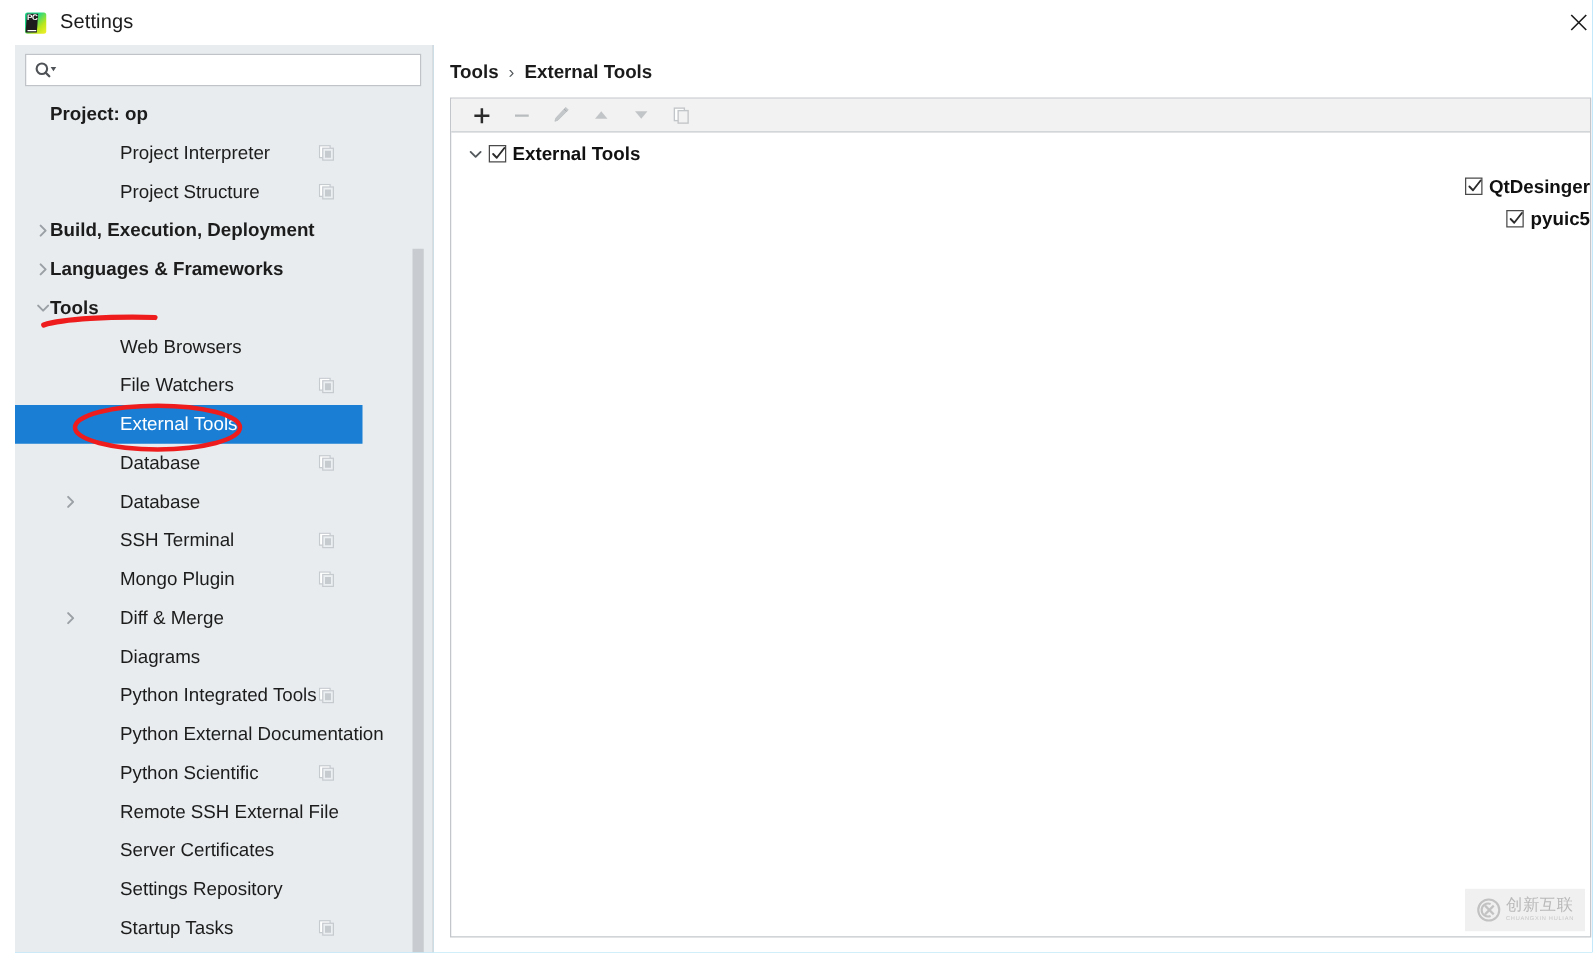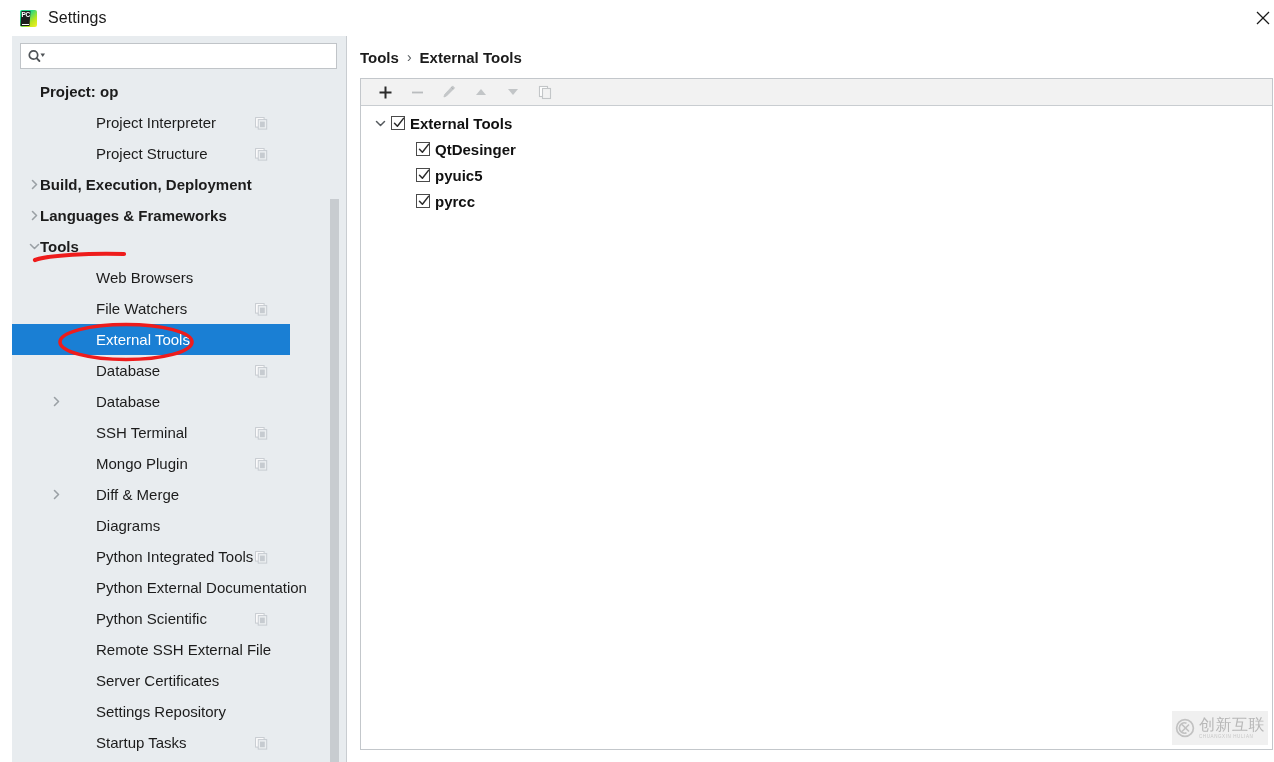--- a/index.html
+++ b/index.html
@@ -270,38 +270,38 @@
     width: 14px; height: 14px;
     border: 1px solid #4a4a4a;
     background: #ffffff;
     box-sizing: border-box;
     position: relative;
     flex: none;
     margin-right: 5px;
   }
   .cbx svg { position: absolute; left: 0px; top: -1px; }
   .trow.level-0 { padding-left: 8px; }
-  .trow.level-1 { padding-left: 55px; }
+  .trow.level-1 { padding-left: 55px; justify-content: flex-end; }
 
   .watermark {
     position: absolute;
     right: 4px;
     bottom: 4px;
     width: 96px;
     height: 34px;
     background: #f0f0f0;
     display: flex;
     align-items: center;
     justify-content: center;
     opacity: 0.95;
   }
   .wm-logo { flex: none; margin-right: 4px; }
   .wm-texts { display: flex; flex-direction: column; line-height: 1; }
   .wm-cn {
-    font-size: 16px;
+    font-size: 13px;
     color: #b5b5b5;
     letter-spacing: 0.5px;
     font-family: "DejaVu Sans", sans-serif;
   }
   .wm-en {
     font-size: 4.5px;
     color: #c4c4c4;
     letter-spacing: 0.6px;
     margin-top: 2px;
     font-family: "Liberation Sans", sans-serif;
@@ -567,28 +567,20 @@
             <span>QtDesinger</span>
           </div>
           <div class="trow level-1">
             <span class="cbx">
               <svg width="14" height="14" viewBox="0 0 14 14">
                 <path d="M2.5 7.2 L5.4 10.2 L11.5 2.4" fill="none" stroke="#2b2b2b" stroke-width="1.5" stroke-linecap="round" stroke-linejoin="round"></path>
               </svg>
             </span>
             <span>pyuic5</span>
           </div>
-          <div class="trow level-1">
-            <span class="cbx">
-              <svg width="14" height="14" viewBox="0 0 14 14">
-                <path d="M2.5 7.2 L5.4 10.2 L11.5 2.4" fill="none" stroke="#2b2b2b" stroke-width="1.5" stroke-linecap="round" stroke-linejoin="round"></path>
-              </svg>
-            </span>
-            <span>pyrcc</span>
-          </div>
         </div>
 
       <div class="watermark">
         <svg class="wm-logo" width="20" height="20" viewBox="0 0 20 20">
           <circle cx="10" cy="10" r="8.4" fill="none" stroke="#bfbfbf" stroke-width="1.7"></circle>
           <path d="M11.5 5.2 A5.2 5.2 0 1 0 11.5 14.8" fill="none" stroke="#bfbfbf" stroke-width="1.7"></path>
           <line x1="7" y1="6.5" x2="14" y2="13.5" stroke="#bfbfbf" stroke-width="1.7"></line>
           <line x1="14" y1="6.5" x2="7" y2="13.5" stroke="#bfbfbf" stroke-width="1.7"></line>
         </svg>
         <div class="wm-texts">

